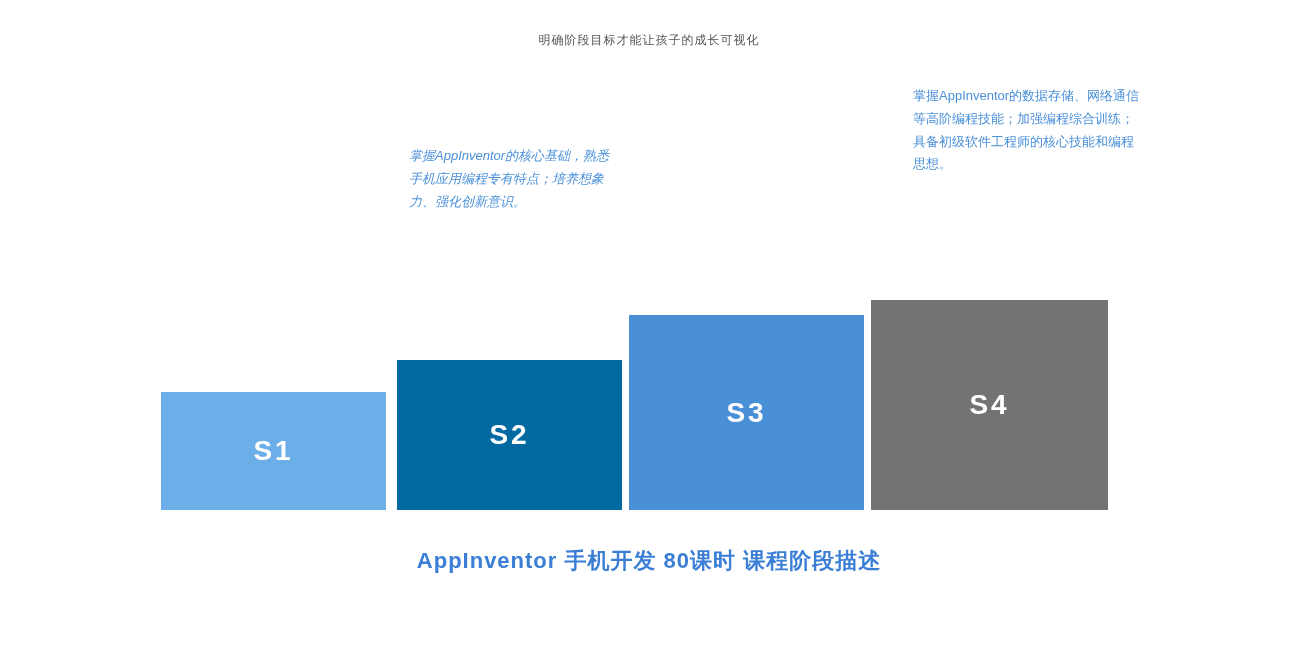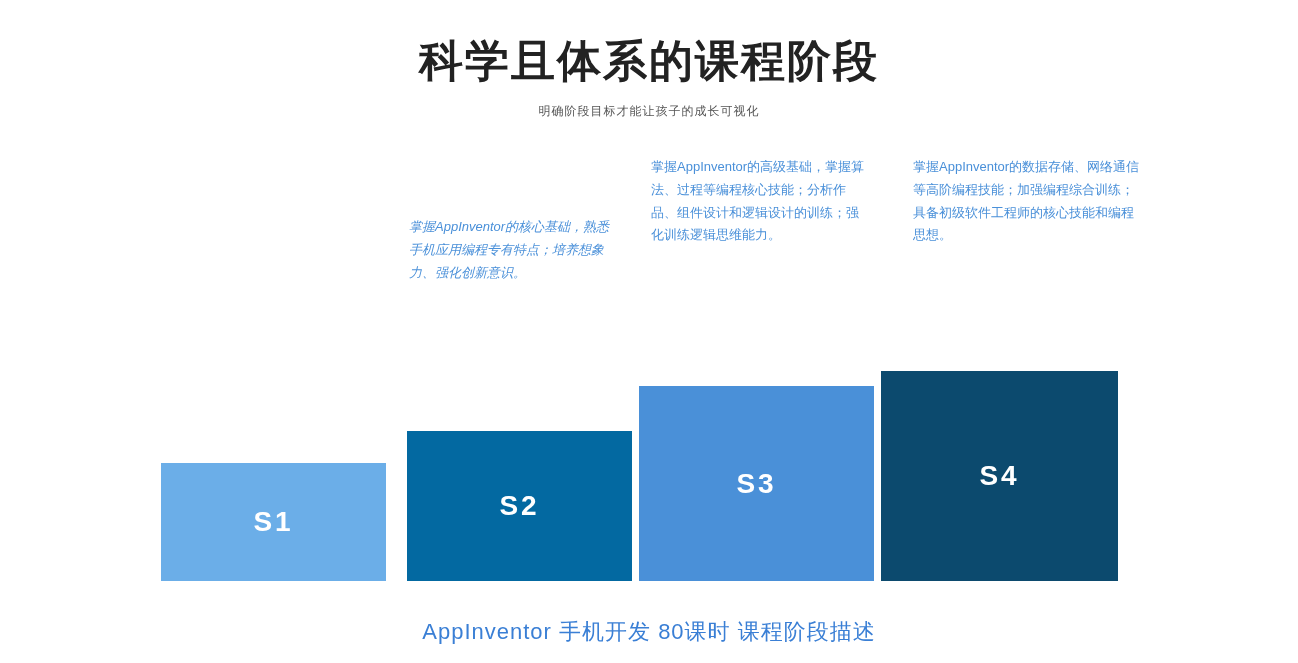--- a/index.html
+++ b/index.html
@@ -40,21 +40,21 @@
     .bottom-section {
       width: 100%;
       display: flex;
       flex-direction: column;
       align-items: center;
       margin-top: 32px;
     }
 
     .bottom-title {
       font-size: 22px;
-      font-weight: 400;
+      font-weight: 700;
       color: #3a7fd5;
       margin-bottom: 20px;
       letter-spacing: 1px;
     }
 
     
     .chart-section {
       width: 1000px;
       position: relative;
       margin-bottom: 4px;
@@ -110,57 +110,55 @@
       color: #fff;
       font-size: 28px;
       font-weight: 700;
       letter-spacing: 3px;
     }
 
     .bar-s1 {
       width: 225px;
       height: 118px;
       background: #6baee8;
-      margin-right: 21px;
+      margin-right: 11px;
     }
     .bar-s2 {
       width: 225px;
       height: 150px;
       background: #0369a1;
       margin-right: 7px;
     }
     .bar-s3 {
       width: 235px;
       height: 195px;
       background: #4a90d8;
       margin-right: 7px;
     }
     .bar-s4 {
       width: 237px;
       height: 210px;
-      background: #0c4a6e;
+      background: #737373;
     }
   </style>
 </head>
 <body>
 
 <div class="page-wrapper">
 
-  <h1 class="main-title">科学且体系的课程阶段</h1>
 
   <p class="sub-title">明确阶段目标才能让孩子的成长可视化</p>
 
   <div class="chart-section">
 
     <div class="float-labels">
 
 
       <div class="float-label label-s2">掌握AppInventor的核心基础，熟悉手机应用编程专有特点；培养想象力、强化创新意识。</div>
 
-      <div class="float-label label-s3">掌握AppInventor的高级基础，掌握算法、过程等编程核心技能；分析作品、组件设计和逻辑设计的训练；强化训练逻辑思维能力。</div>
 
       <div class="float-label label-s4">掌握AppInventor的数据存储、网络通信等高阶编程技能；加强编程综合训练；具备初级软件工程师的核心技能和编程思想。</div>
 
     </div>
 
     <div class="bars-row">
 
       <div class="bar-block bar-s1">
         <span>S1</span>
       </div>

